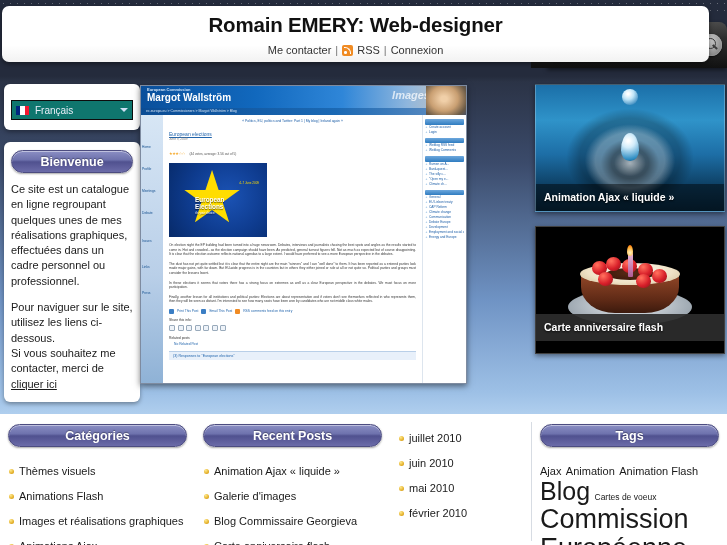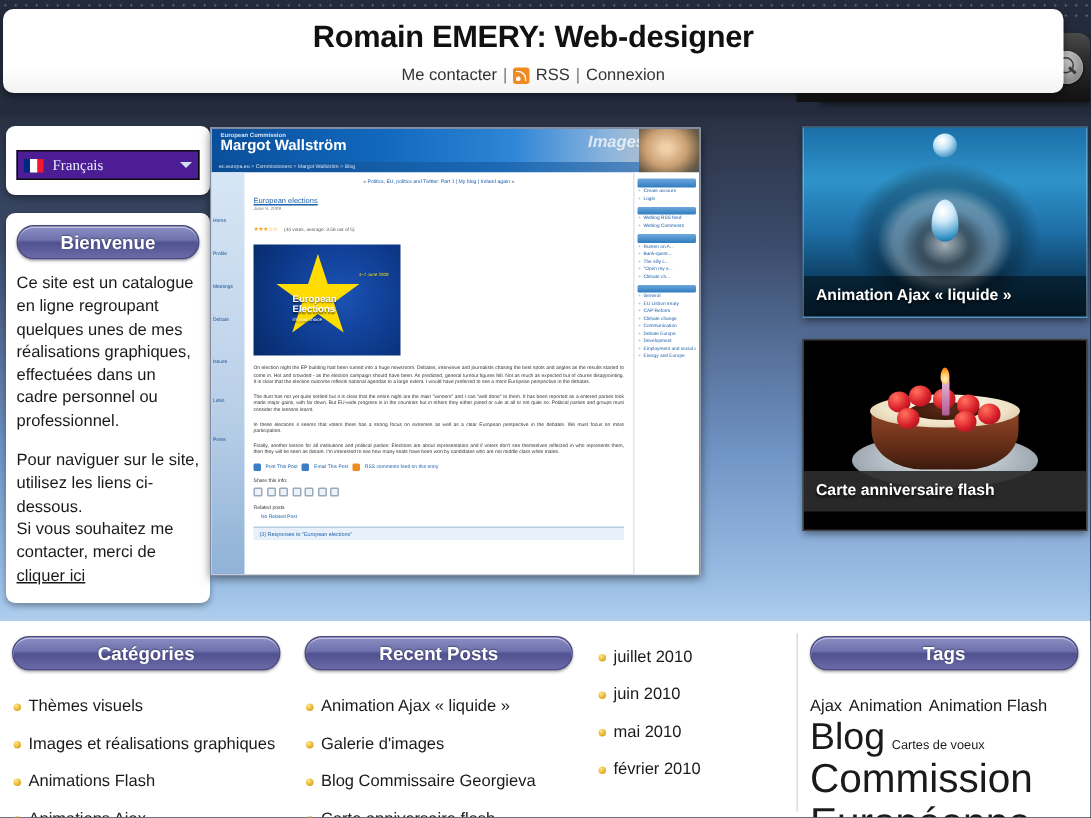--- a/index.html
+++ b/index.html
@@ -101,23 +101,23 @@
   .pill {
     display:block; width:100%; height:23px; line-height:23px;
     text-align:center; color:#fff; font-weight:bold; font-size:12.5px;
     border-radius:12px;
     background:linear-gradient(180deg,#8b8fc4 0%,#6e72ad 42%,#50518f 52%,#6b6ba8 100%);
     box-shadow:inset 0 1px 0 rgba(255,255,255,.45),0 1px 2px rgba(0,0,0,.35);
     text-shadow:0 -1px 1px rgba(0,0,0,.35);
     border:1px solid #4c4c80;
   }
   #lang-select {
-    margin-top:8px; height:20px; background:#4c1d95;
+    margin-top:8px; height:20px; background:#0f766e;
     border:1px solid #0d0d0d; display:flex; align-items:center;
-    padding:0 4px; cursor:pointer;font-family:Liberation Serif, serif;
+    padding:0 4px; cursor:pointer;
   }
   .flag { width:13px; height:9px; display:inline-block; position:relative; flex:0 0 auto; }
   .flag i { position:absolute; top:0; height:100%; width:33.34%; }
   .flag .b { left:0; background:#00267f; }
   .flag .w { left:33.3%; background:#fff; }
   .flag .r { left:66.6%; background:#f31830; }
   #lang-label { font-size:10px; color:#e8eef8; margin-left:6px; flex:1; }
   .chevron {
     width:0;height:0;border-left:4px solid transparent;border-right:4px solid transparent;
     border-top:4px solid #cfe0f5;
@@ -465,22 +465,22 @@
       <div class="thumb-cap">Carte anniversaire flash</div>
     </div>
   </div>
 
   <div id="footer">
 
     <div class="fcol">
       <div class="pill">Catégories</div>
       <ul class="flist">
         <li><a href="#">Thèmes visuels</a></li>
+        <li><a href="#">Animations Flash</a></li>
         <li><a href="#">Images et réalisations graphiques</a></li>
-        <li><a href="#">Animations Flash</a></li>
         <li><a href="#">Animations Ajax</a></li>
       </ul>
     </div>
 
     <div class="fcol">
       <div class="pill">Recent Posts</div>
       <ul class="flist">
         <li><a href="#">Animation Ajax « liquide »</a></li>
         <li><a href="#">Galerie d'images</a></li>
         <li><a href="#">Blog Commissaire Georgieva</a></li>

